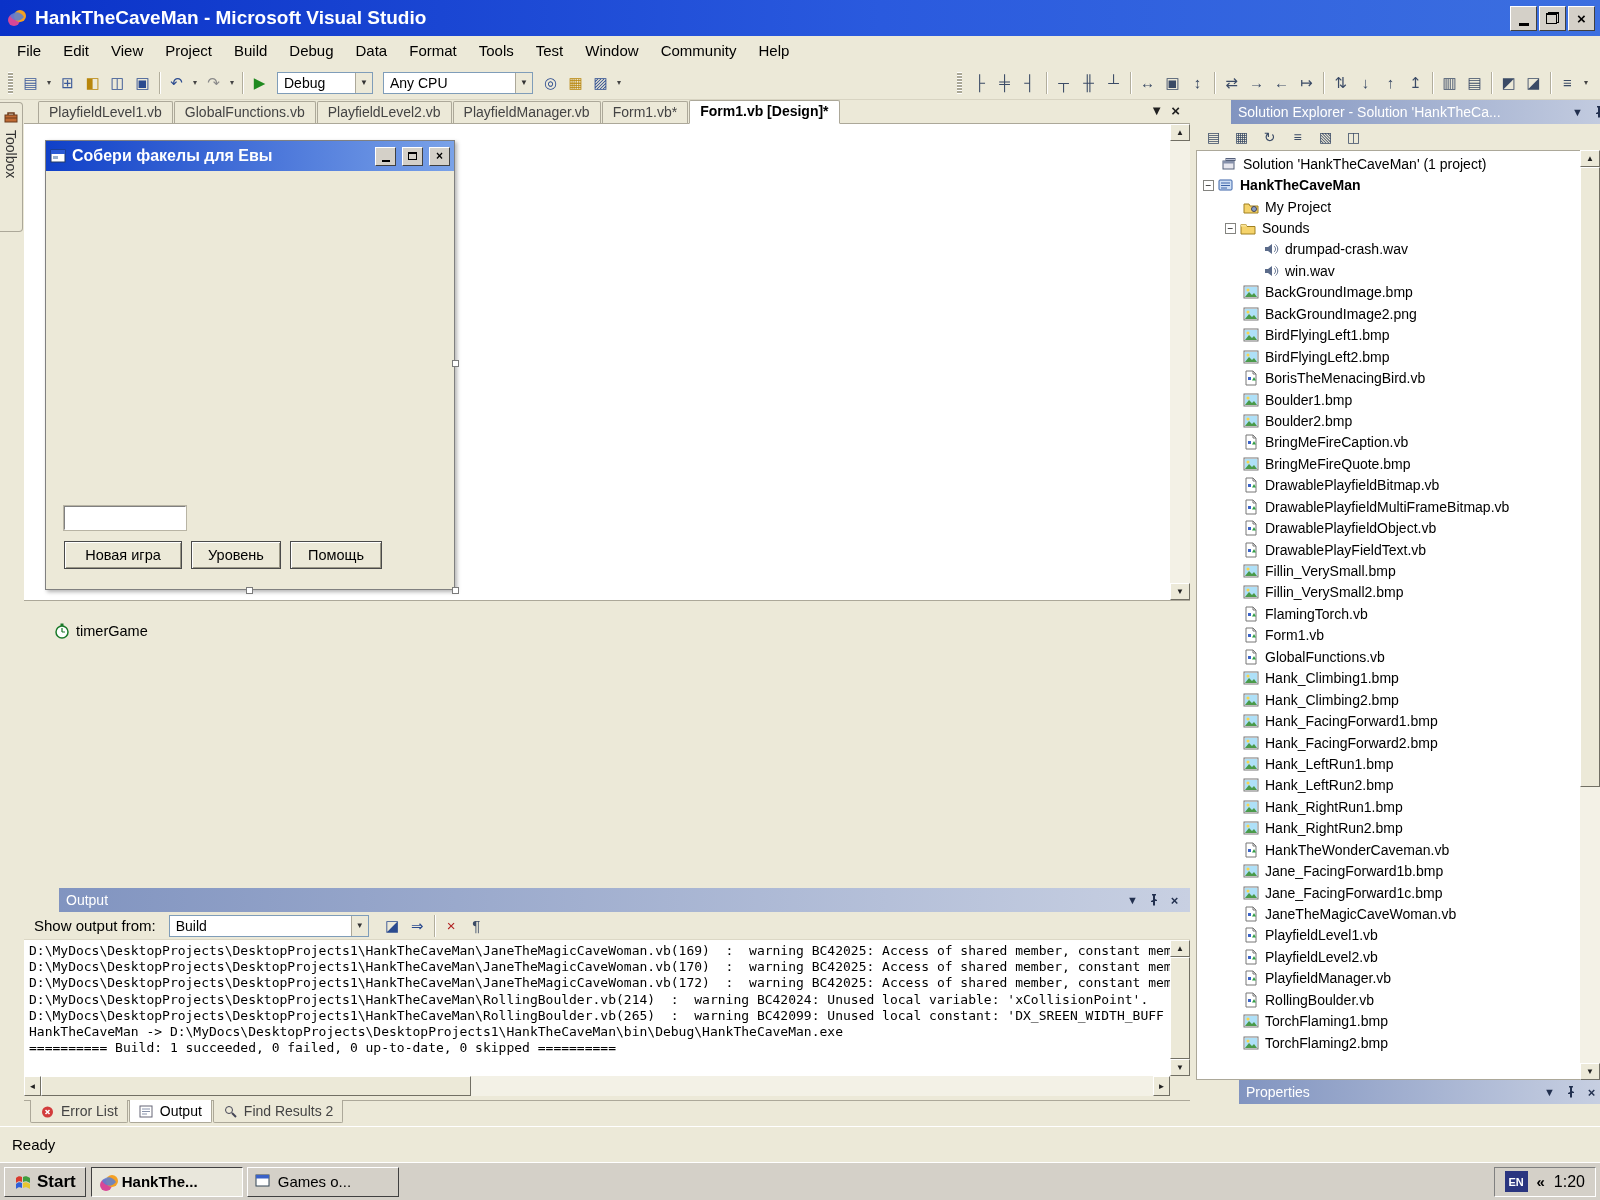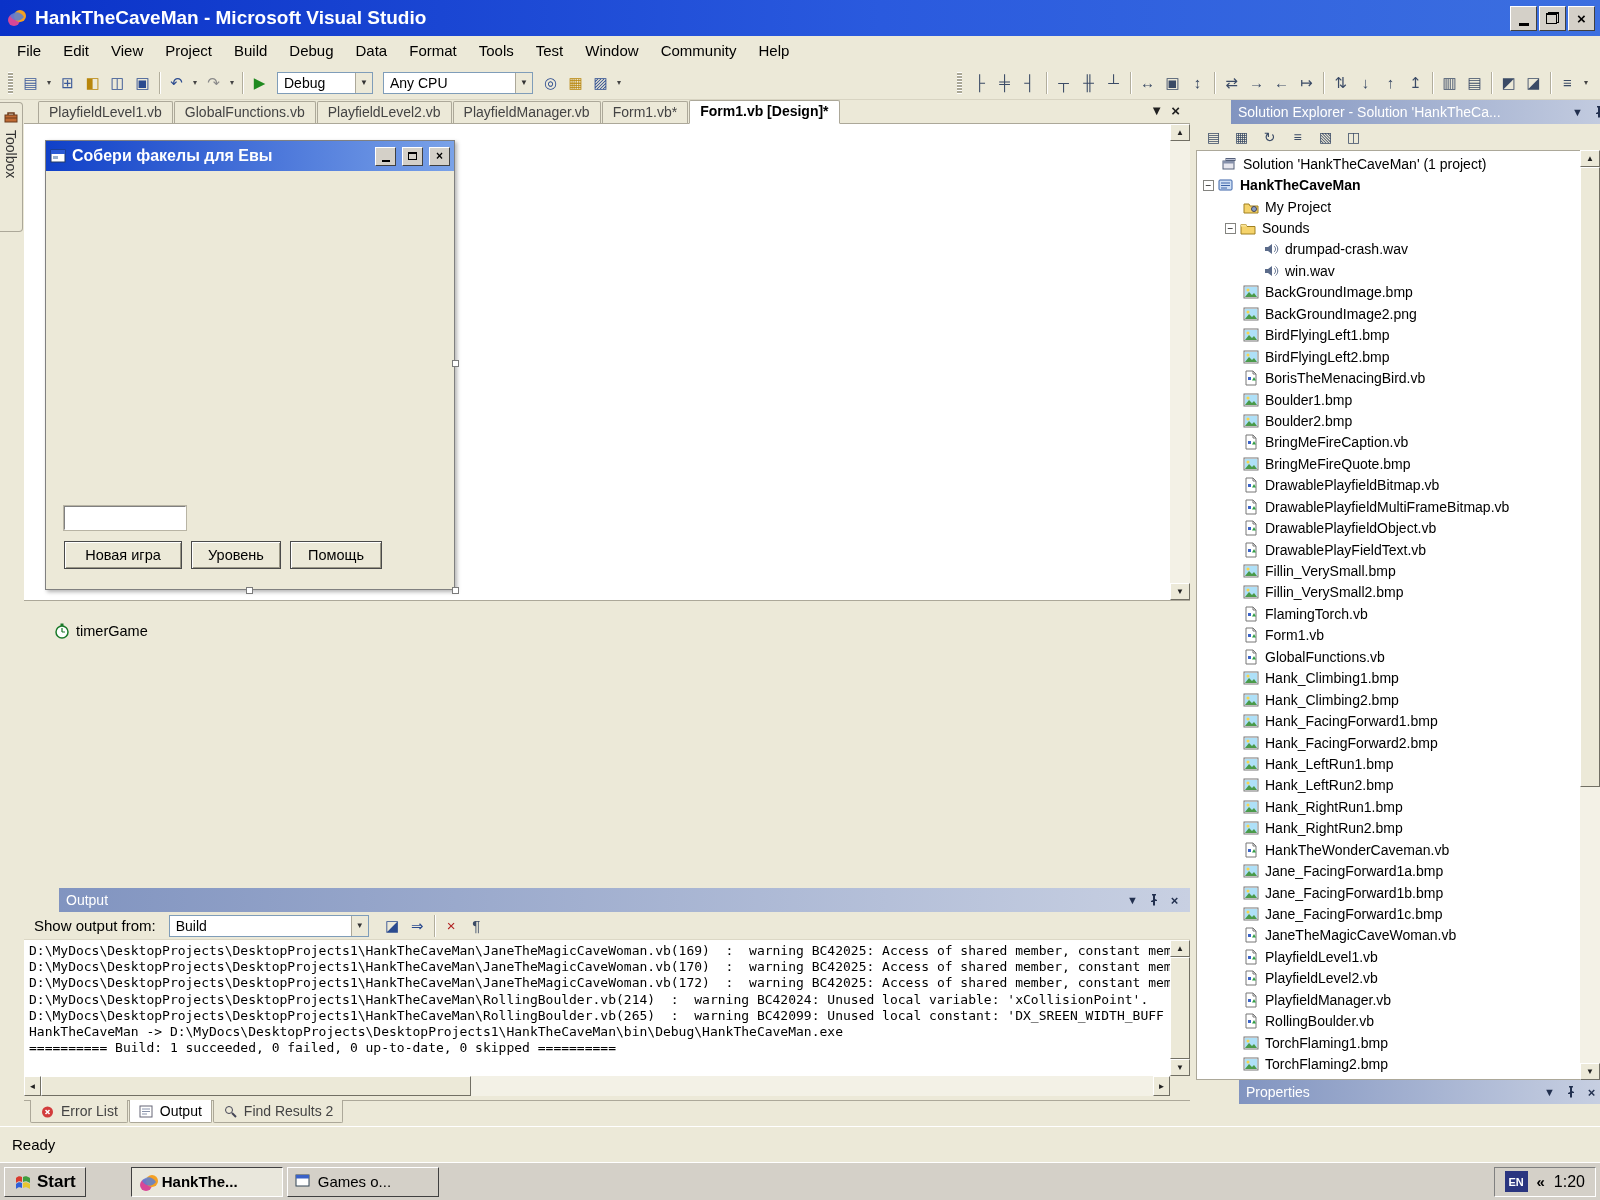--- a/index.html
+++ b/index.html
@@ -95,21 +95,21 @@
 .tlabel.bold{font-weight:bold;}
 #props-header{position:absolute;left:8px;top:980px;width:368px;}
 
 
 #statusbar{position:absolute;left:0;top:1126px;width:1600px;height:36px;background:#ece9d8;border-top:1px solid #fff;font-size:15px;display:flex;align-items:center;padding:0 12px;}
 
 
 #taskbar{position:absolute;left:0;top:1162px;width:1600px;height:38px;background:#d4d0c8;border-top:1px solid #fff;display:flex;align-items:center;padding:0 4px;gap:5px;}
 .start-btn{height:30px;display:flex;align-items:center;gap:5px;padding:0 9px;background:#d4d0c8;border:1px solid;border-color:#fff #404040 #404040 #fff;font-weight:bold;font-size:17px;flex:none;}
 .task-btn{width:152px;height:30px;display:flex;align-items:center;gap:6px;padding:0 7px;font-size:15px;background:#d4d0c8;border:1px solid;border-color:#fff #404040 #404040 #fff;flex:none;overflow:hidden;}
-.task-btn.active{border-color:#404040 #fff #fff #404040;background:#e9e7dc;font-weight:bold;margin-left:40px;}
+.task-btn.active{border-color:#404040 #fff #fff #404040;background:#e9e7dc;font-weight:bold;}
 .task-icon{width:17px;height:17px;flex:none;}
 #tray-area{margin-left:auto;height:30px;display:flex;align-items:center;gap:9px;padding:0 10px;border:1px solid;border-color:#808080 #fff #fff #808080;}
 .lang-box{width:23px;height:21px;background:#2a3580;color:#fff;font-size:11px;font-weight:bold;display:flex;align-items:center;justify-content:center;}
 .tray-chevron{font-size:15px;font-weight:bold;}
 .clock{font-size:16px;}
 svg{display:block;}
 </style>
 </head>
 <body>
 
@@ -737,31 +737,20 @@
       </div>
       <div class="tree-row" style="padding-left: 42px;">
         <span class="ticon">
           <svg width="16" height="16" viewBox="0 0 16 16">
             <rect x="1" y="2" width="14" height="12" fill="#fff" stroke="#777"></rect>
             <rect x="2" y="3" width="12" height="10" fill="#aee0f8"></rect>
             <circle cx="5" cy="6" r="1.5" fill="#f8d44c"></circle>
             <path d="M2 13l4-5 3 3 2-2 3 4z" fill="#4a9a4a"></path>
           </svg>
         </span>
-        <span class="tlabel">Jane_FacingForward1a.bmp</span>
-      </div>
-      <div class="tree-row" style="padding-left: 42px;">
-        <span class="ticon">
-          <svg width="16" height="16" viewBox="0 0 16 16">
-            <rect x="1" y="2" width="14" height="12" fill="#fff" stroke="#777"></rect>
-            <rect x="2" y="3" width="12" height="10" fill="#aee0f8"></rect>
-            <circle cx="5" cy="6" r="1.5" fill="#f8d44c"></circle>
-            <path d="M2 13l4-5 3 3 2-2 3 4z" fill="#4a9a4a"></path>
-          </svg>
-        </span>
         <span class="tlabel">Jane_FacingForward1b.bmp</span>
       </div>
       <div class="tree-row" style="padding-left: 42px;">
         <span class="ticon">
           <svg width="16" height="16" viewBox="0 0 16 16">
             <rect x="1" y="2" width="14" height="12" fill="#fff" stroke="#777"></rect>
             <rect x="2" y="3" width="12" height="10" fill="#aee0f8"></rect>
             <circle cx="5" cy="6" r="1.5" fill="#f8d44c"></circle>
             <path d="M2 13l4-5 3 3 2-2 3 4z" fill="#4a9a4a"></path>
           </svg>

